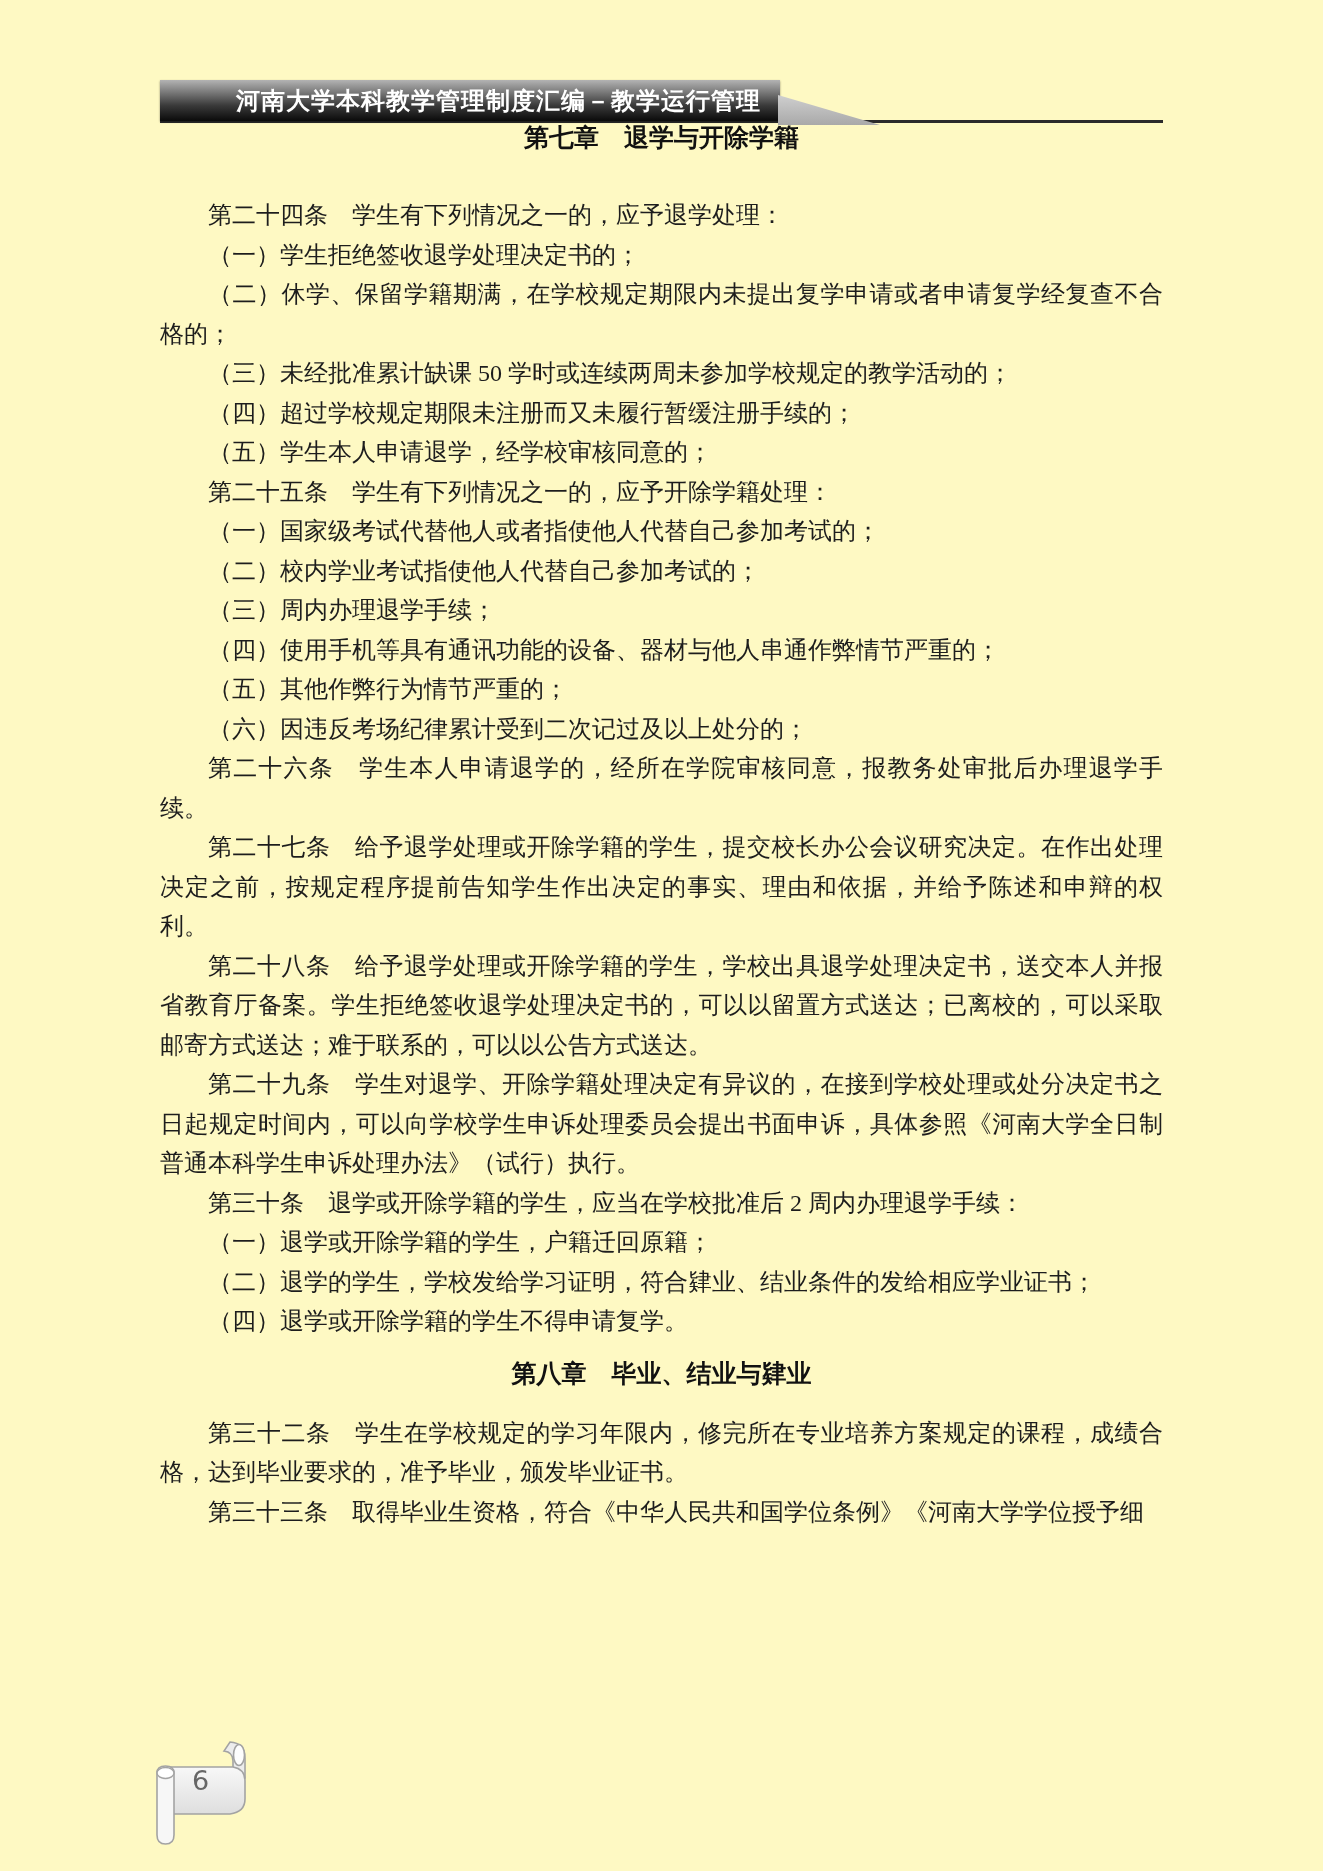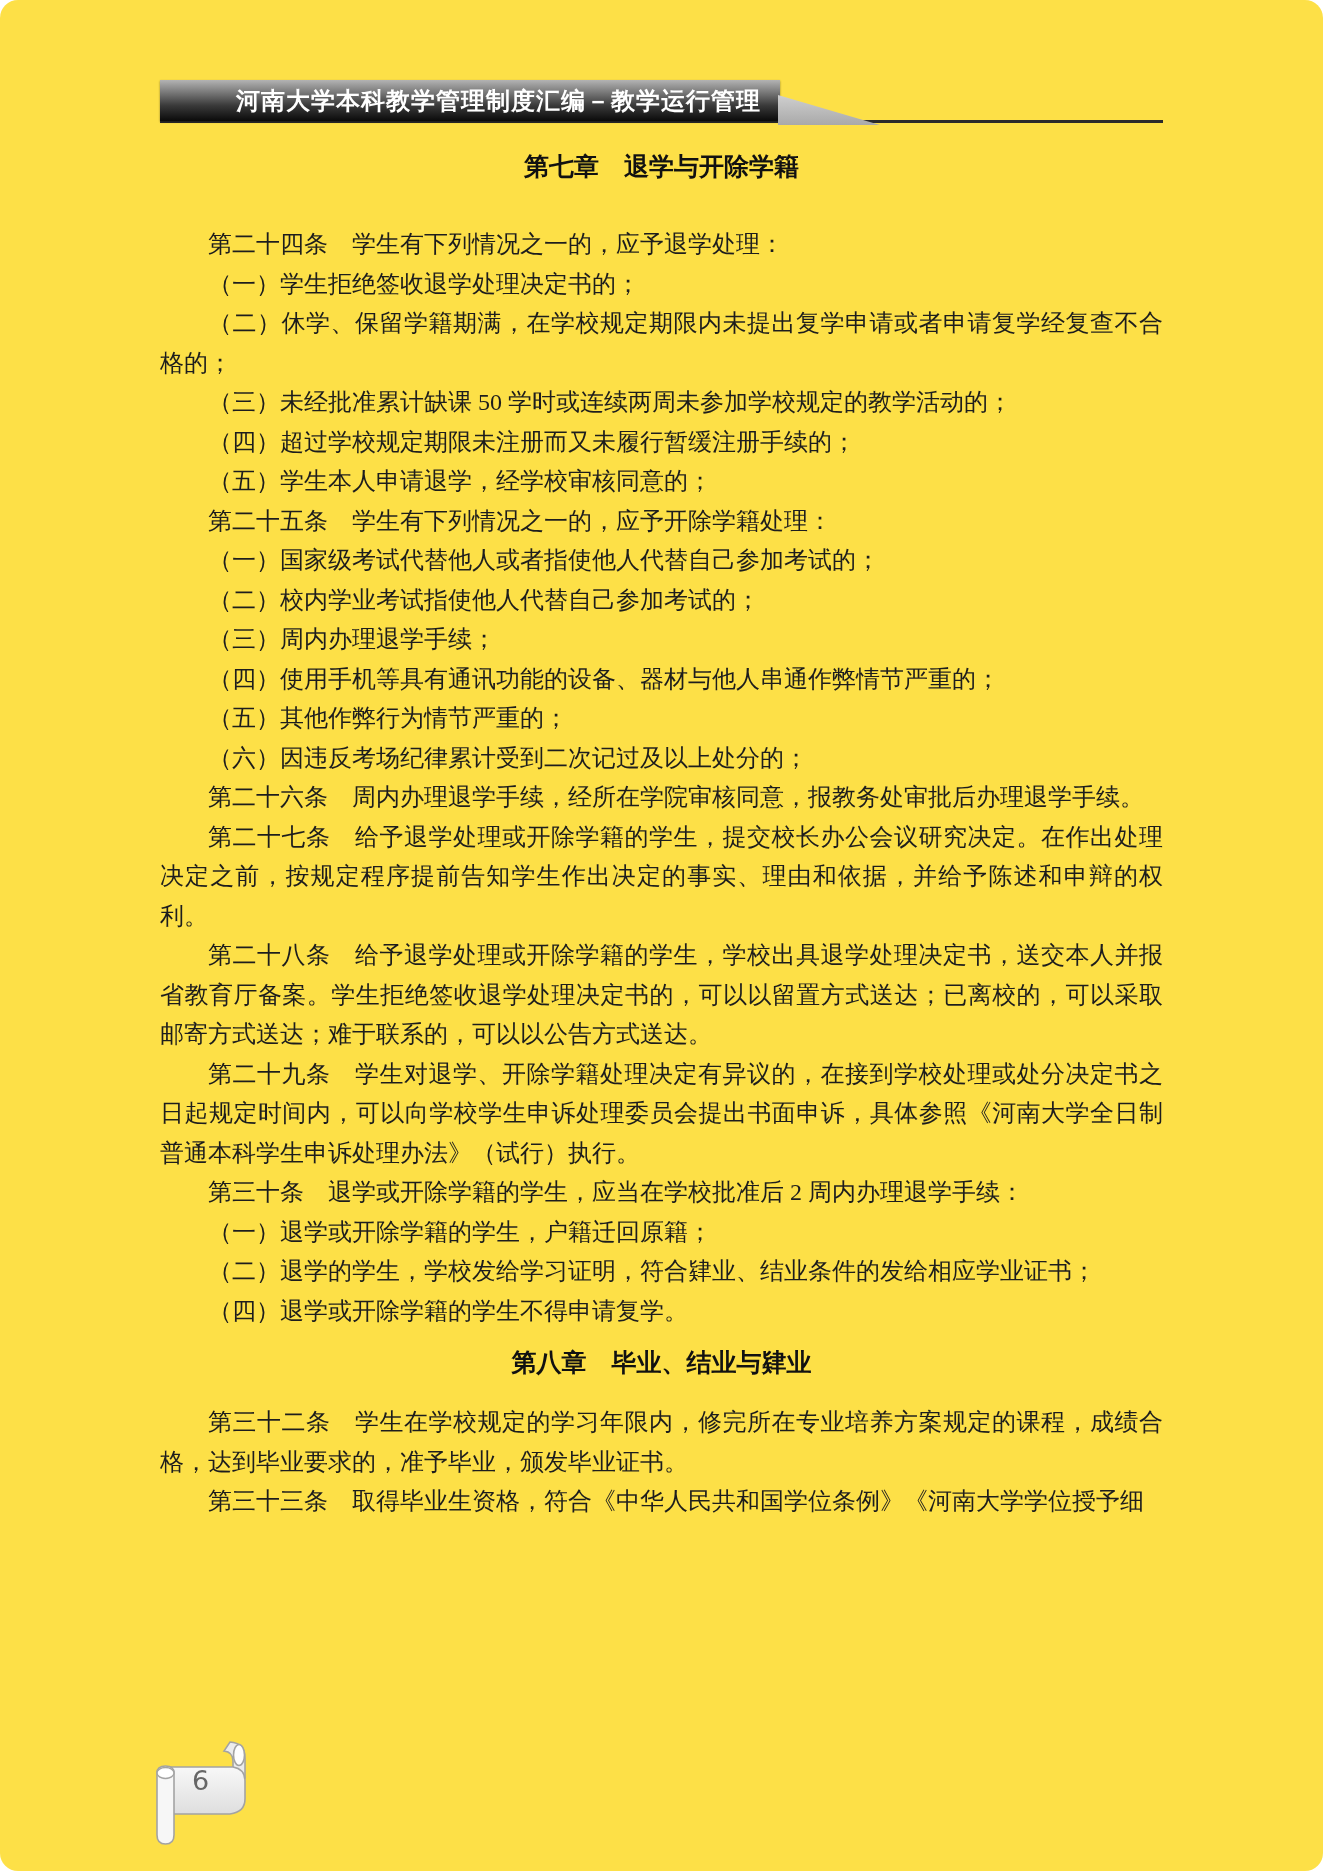--- a/index.html
+++ b/index.html
@@ -2,21 +2,21 @@
 <html lang="zh"><head>
 <meta charset="utf-8">
 <style>
   * { margin:0; padding:0; box-sizing:border-box; }
   html,body { background:#ffffff; }
   body {
     width:1323px; height:1871px; position:relative; overflow:hidden;
     font-family:"Liberation Serif","DejaVu Serif",serif;
     color:#1c1c1c;
   }
-  .page { position:absolute; inset:0; background:#fde047;border-radius:18px; }
+  .page { position:absolute; inset:0; background:#fef9c3; }
 
   
   .header-wrap {
     position:absolute; left:160px; top:80px; width:1003px; height:43px;
     border-bottom:3px solid #2b2b2b;
   }
   .banner {
     position:absolute; left:0; top:0; width:620px; height:41px;
     background:linear-gradient(180deg,#b3b3b3 0%,#7d7d7d 28%,#3a3a3a 62%,#0a0a0a 100%);
     display:flex; align-items:center;
@@ -27,21 +27,21 @@
     font-family:"Liberation Sans","DejaVu Sans",sans-serif;
     padding-left:76px; white-space:nowrap;
   }
   .banner-flag {
     position:absolute; left:618px; top:15px; width:102px; height:30px;
     background:linear-gradient(180deg,#cfcfcf,#a9a9a9);
     clip-path:polygon(0 0, 100% 100%, 0 100%);
   }
 
   
-  .doc-main { position:absolute; left:160px; top:136px; width:1003px; }
+  .doc-main { position:absolute; left:160px; top:107px; width:1003px; }
   .chapter-heading {
     text-align:center; font-weight:bold; font-size:25px; color:#111;
     font-family:"Liberation Sans","DejaVu Sans",sans-serif;
     line-height:34px;
   }
   .ch1 { margin:13px 0 42px 0; }
   .ch2 { margin:14px 0 24px 0; }
   .para {
     font-size:24px; line-height:39.5px;
     text-align:justify; text-indent:2em;
@@ -79,21 +79,21 @@
           <p class="para">（三）未经批准累计缺课 50 学时或连续两周未参加学校规定的教学活动的；</p>
           <p class="para">（四）超过学校规定期限未注册而又未履行暂缓注册手续的；</p>
           <p class="para">（五）学生本人申请退学，经学校审核同意的；</p>
           <p class="para">第二十五条　学生有下列情况之一的，应予开除学籍处理：</p>
           <p class="para">（一）国家级考试代替他人或者指使他人代替自己参加考试的；</p>
           <p class="para">（二）校内学业考试指使他人代替自己参加考试的；</p>
           <p class="para">（三）周内办理退学手续；</p>
           <p class="para">（四）使用手机等具有通讯功能的设备、器材与他人串通作弊情节严重的；</p>
           <p class="para">（五）其他作弊行为情节严重的；</p>
           <p class="para">（六）因违反考场纪律累计受到二次记过及以上处分的；</p>
-          <p class="para">第二十六条　周内办理退学手续，经所在学院审核同意，报教务处审批后办理退学手续。</p>
+          <p class="para">第二十六条　学生本人申请退学的，经所在学院审核同意，报教务处审批后办理退学手续。</p>
           <p class="para">第二十七条　给予退学处理或开除学籍的学生，提交校长办公会议研究决定。在作出处理决定之前，按规定程序提前告知学生作出决定的事实、理由和依据，并给予陈述和申辩的权利。</p>
           <p class="para">第二十八条　给予退学处理或开除学籍的学生，学校出具退学处理决定书，送交本人并报省教育厅备案。学生拒绝签收退学处理决定书的，可以以留置方式送达；已离校的，可以采取邮寄方式送达；难于联系的，可以以公告方式送达。</p>
           <p class="para">第二十九条　学生对退学、开除学籍处理决定有异议的，在接到学校处理或处分决定书之日起规定时间内，可以向学校学生申诉处理委员会提出书面申诉，具体参照《河南大学全日制普通本科学生申诉处理办法》（试行）执行。</p>
           <p class="para">第三十条　退学或开除学籍的学生，应当在学校批准后 2 周内办理退学手续：</p>
           <p class="para">（一）退学或开除学籍的学生，户籍迁回原籍；</p>
           <p class="para">（二）退学的学生，学校发给学习证明，符合肄业、结业条件的发给相应学业证书；</p>
           <p class="para">（四）退学或开除学籍的学生不得申请复学。</p>
         </div>
     </section>
 

